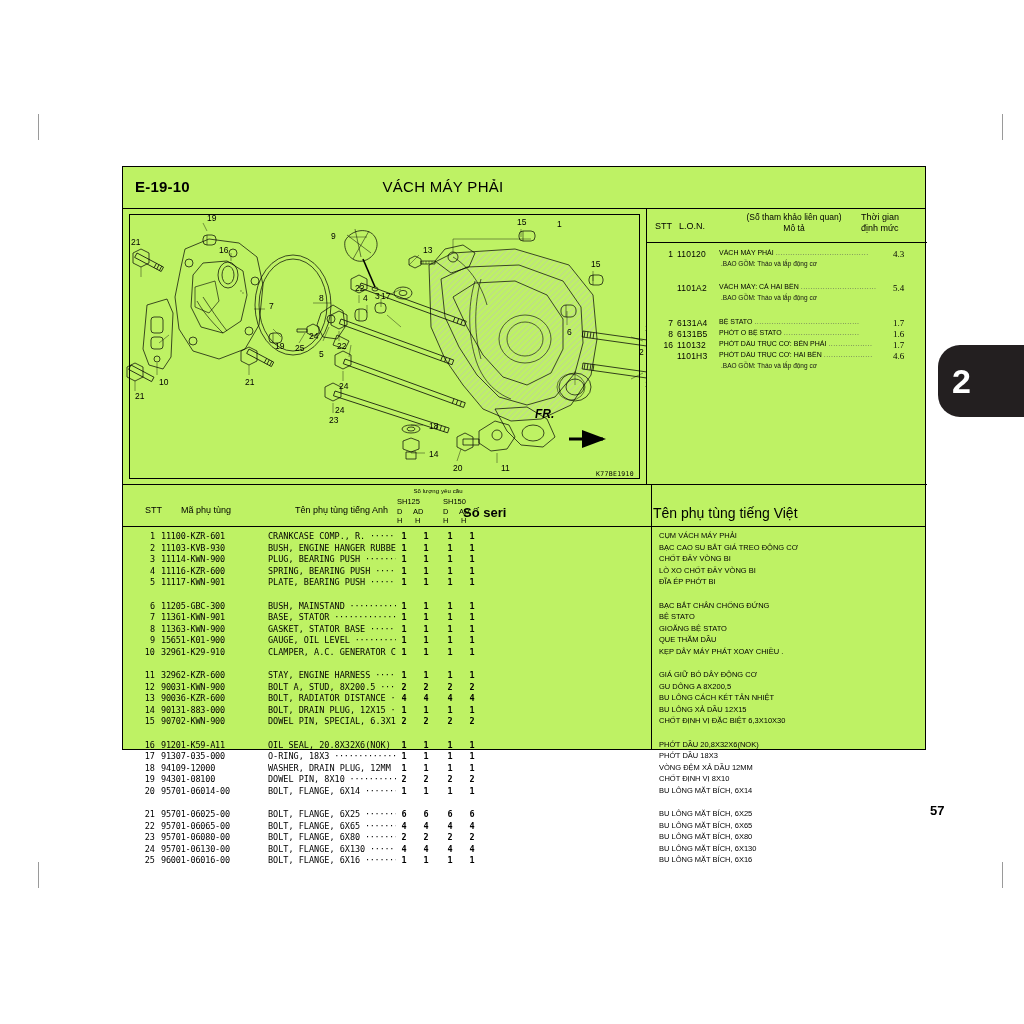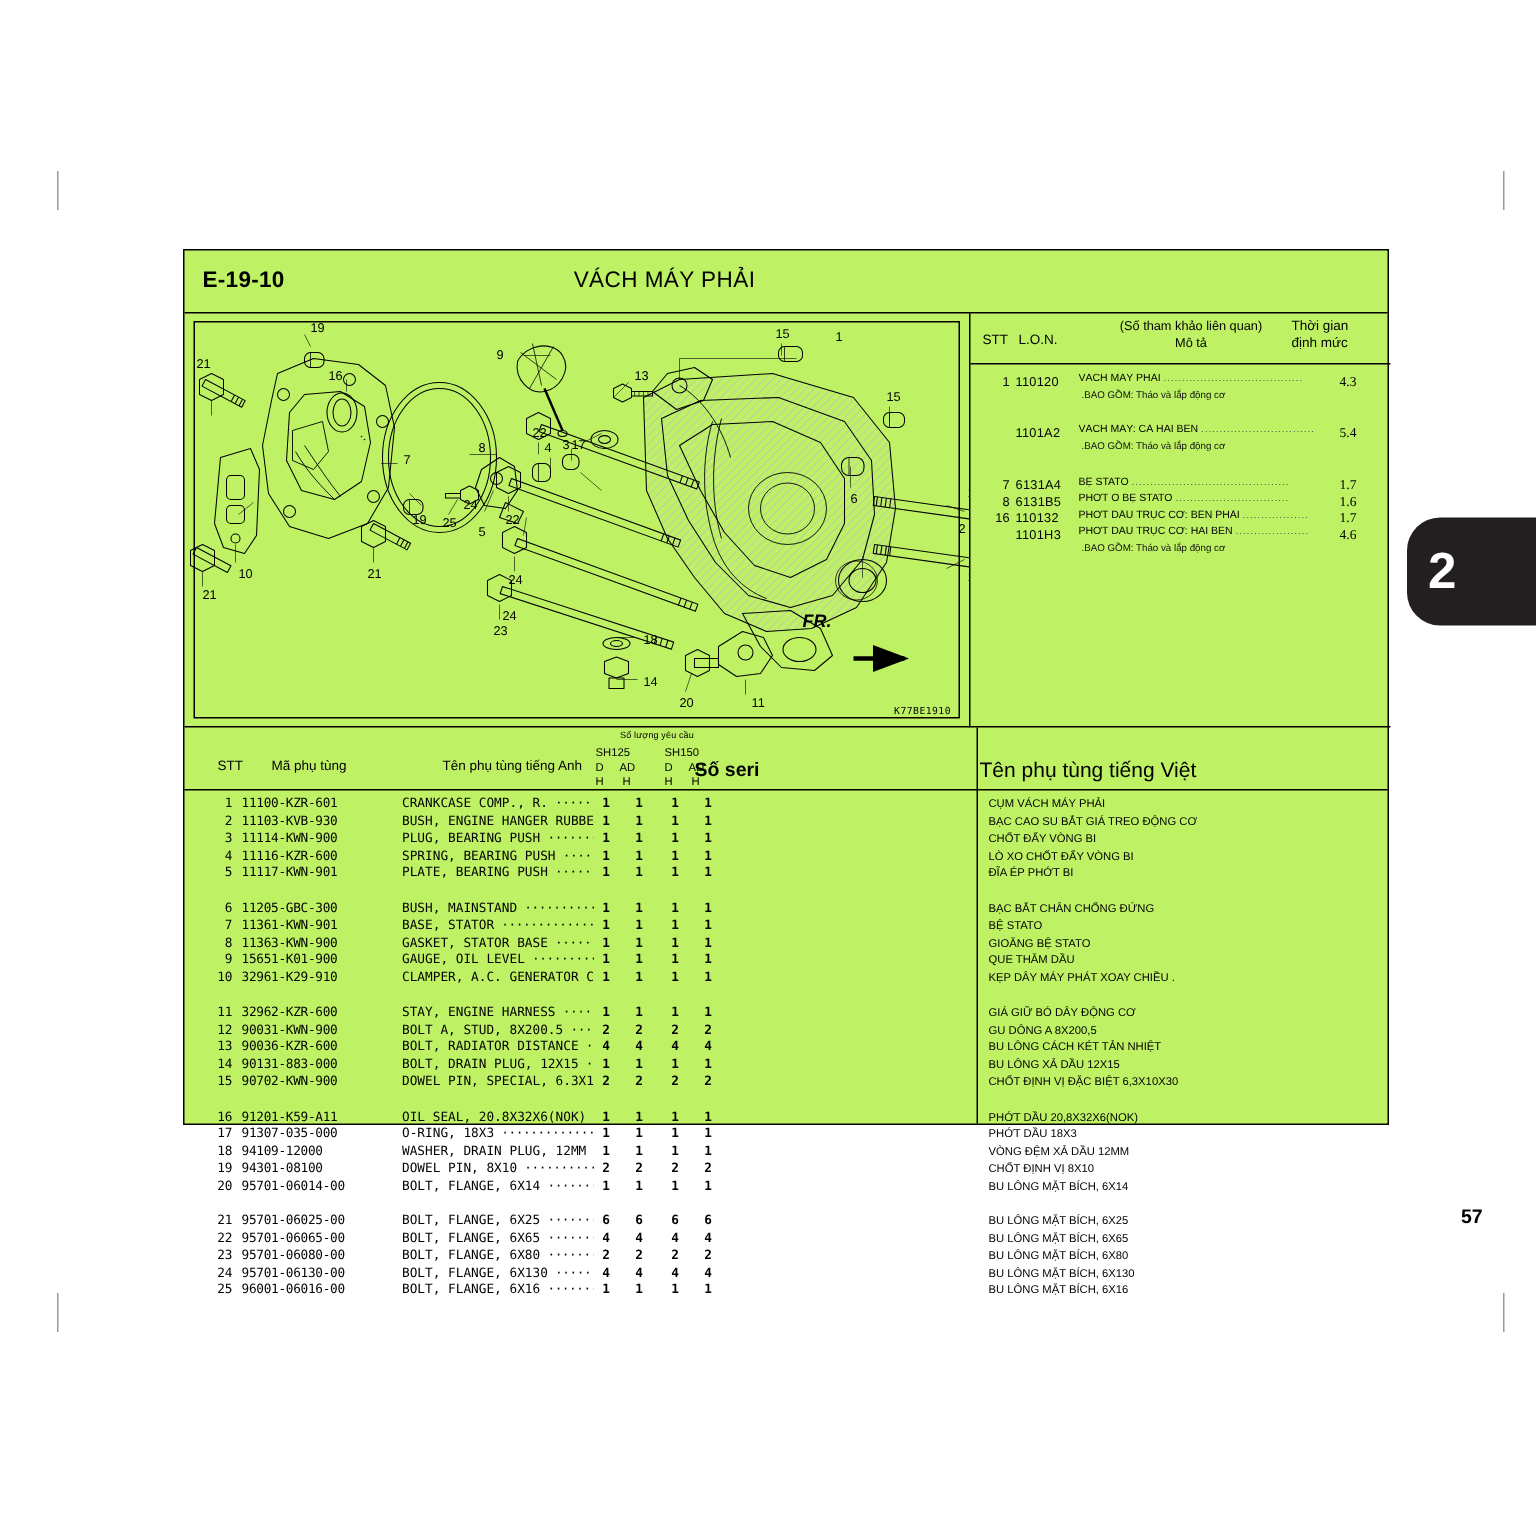--- a/index.html
+++ b/index.html
@@ -122,21 +122,21 @@
   .prow .q { position:absolute; width:14px; text-align:center;
              font-family:"DejaVu Sans Mono", monospace; font-size:8.5px; font-weight:bold;}
   .prow .q1 { left:274px; } .prow .q2 { left:296px; }
   .prow .q3 { left:320px; } .prow .q4 { left:342px; }
   .prow .p-viet { position:absolute; left:536px; font-size:7.5px; white-space:nowrap; }
 
   
   .footer-date { position:absolute; left:122px; top:818px; width:804px;
                  text-align:center; font-size:9px; }
   .footer-date .vmark { display:inline-block; margin-left:78px; }
-  .pageno { position:absolute; left:930px; top:803px; font-size:13px; font-weight:bold;margin-left:44px; }
+  .pageno { position:absolute; left:930px; top:803px; font-size:13px; font-weight:bold; }
 
   
   .tab {
     position:absolute; left:938px; top:345px;
     width:86px; height:72px;
     background:#231f20;
     border-radius:22px 0 0 22px;
     color:#fff;
   }
   .tab .tab-num {

